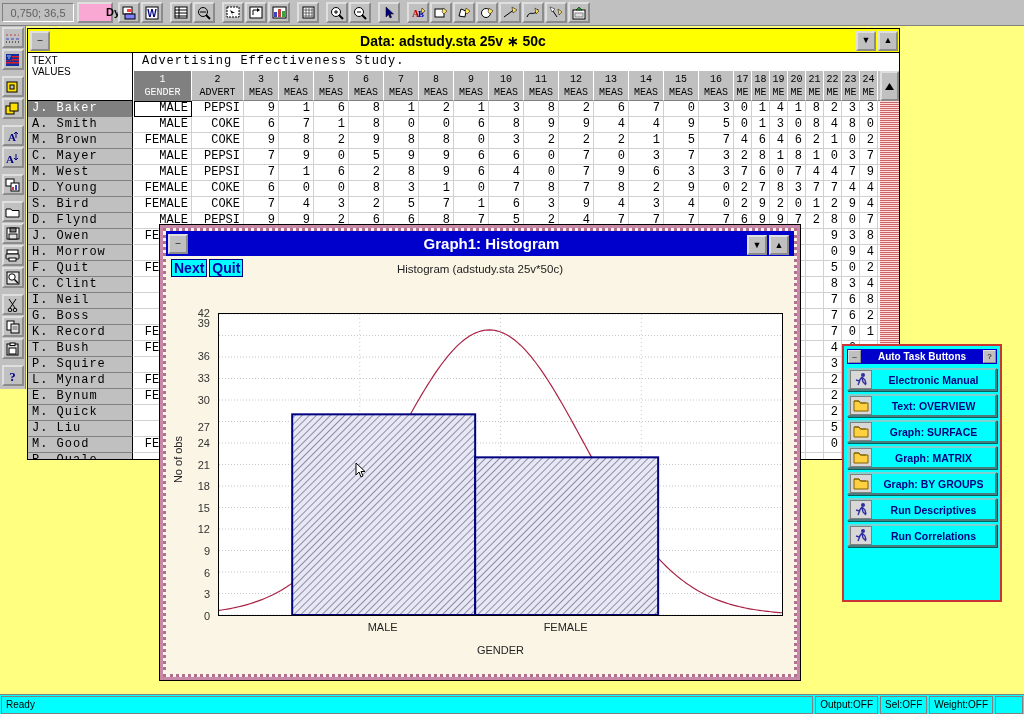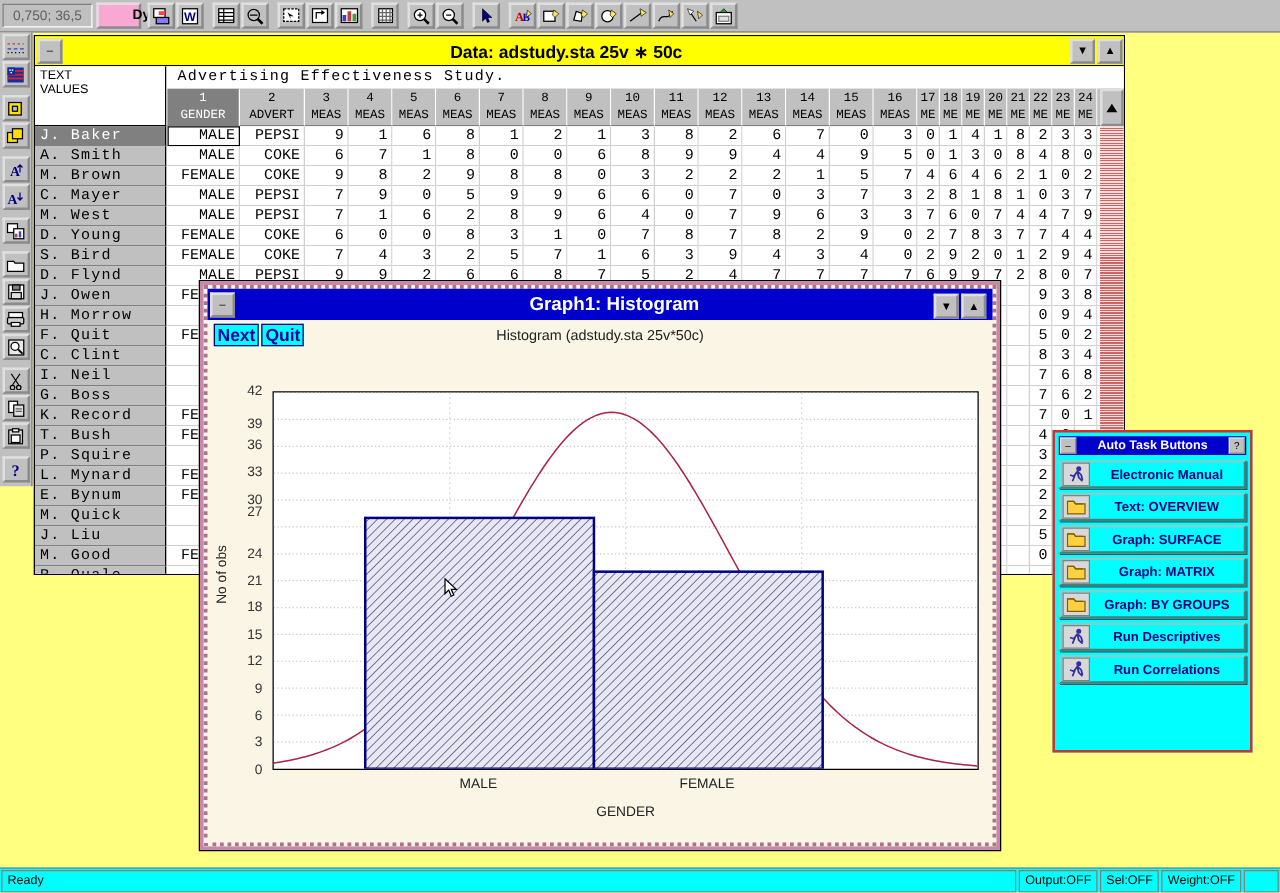--- a/index.html
+++ b/index.html
@@ -1323,25 +1323,25 @@
       <div id="yticks">
           <div class="ytick" style="top: 310px;">0</div>
           <div class="ytick" style="top: 288.357px;">3</div>
           <div class="ytick" style="top: 266.714px;">6</div>
           <div class="ytick" style="top: 245.071px;">9</div>
           <div class="ytick" style="top: 223.429px;">12</div>
           <div class="ytick" style="top: 201.786px;">15</div>
           <div class="ytick" style="top: 180.143px;">18</div>
           <div class="ytick" style="top: 158.5px;">21</div>
           <div class="ytick" style="top: 136.857px;">24</div>
-          <div class="ytick" style="top: 104px; text-align: center;">27</div>
+          <div class="ytick" style="top: 121px; text-align: center;">27</div>
           <div class="ytick" style="top: 93.5714px;">30</div>
           <div class="ytick" style="top: 71.9286px;">33</div>
           <div class="ytick" style="top: 50.2857px;">36</div>
-          <div class="ytick" style="top: 33px;">39</div>
+          <div class="ytick" style="top: 17px;">39</div>
           <div class="ytick" style="top: 7px;">42</div>
         </div>
       <div id="plotbox">
         <svg id="plotsvg" width="563" height="301">
             <defs>
               <pattern id="hatch" patternUnits="userSpaceOnUse" width="5" height="5" patternTransform="rotate(45)">
                 <rect width="5" height="5" fill="#e8e8f4"></rect>
                 <line x1="0" y1="0" x2="0" y2="5" stroke="#303060" stroke-width="1"></line>
               </pattern>
             </defs>

